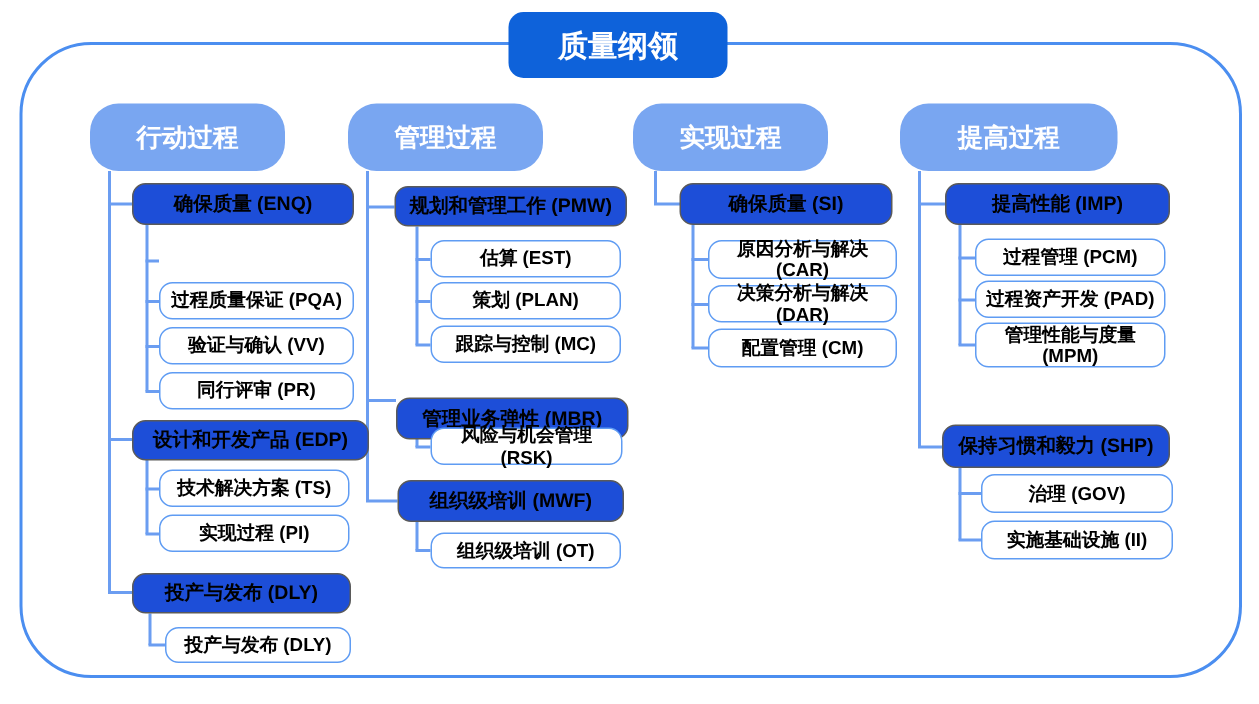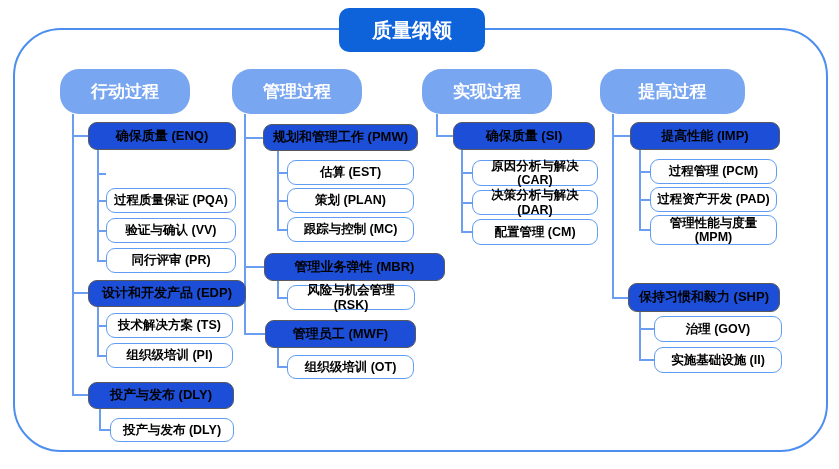--- a/index.html
+++ b/index.html
@@ -55,44 +55,44 @@
   <div class="hl" style="left:97px;top:355px;width:9px"></div>
   <div class="vl" style="left:99px;top:409px;height:21px"></div>
   <div class="hl" style="left:99px;top:429px;width:11px"></div>
 
   <div class="box gray" style="left:88px;top:122px;width:148px;height:28px">确保质量 (ENQ)</div>
   <div class="box white" style="left:106px;top:188px;width:130px;height:25px">过程质量保证 (PQA)</div>
   <div class="box white" style="left:106px;top:218px;width:130px;height:25px">验证与确认 (VV)</div>
   <div class="box white" style="left:106px;top:248px;width:130px;height:25px">同行评审 (PR)</div>
   <div class="box gray" style="left:88px;top:280px;width:158px;height:27px">设计和开发产品 (EDP)</div>
   <div class="box white" style="left:106px;top:313px;width:127px;height:25px">技术解决方案 (TS)</div>
-  <div class="box white" style="left:106px;top:343px;width:127px;height:25px">组织级培训 (PI)</div>
+  <div class="box white" style="left:106px;top:343px;width:127px;height:25px">实现过程 (PI)</div>
   <div class="box gray" style="left:88px;top:382px;width:146px;height:27px">投产与发布 (DLY)</div>
   <div class="box white" style="left:110px;top:418px;width:124px;height:24px">投产与发布 (DLY)</div>
 
   <div class="vl" style="left:244px;top:114px;height:220px"></div>
   <div class="hl" style="left:244px;top:137px;width:19px"></div>
   <div class="hl" style="left:244px;top:266px;width:20px"></div>
   <div class="hl" style="left:244px;top:333px;width:21px"></div>
   <div class="vl" style="left:277px;top:151px;height:79px"></div>
   <div class="hl" style="left:277px;top:172px;width:10px"></div>
   <div class="hl" style="left:277px;top:200px;width:10px"></div>
   <div class="hl" style="left:277px;top:229px;width:10px"></div>
   <div class="vl" style="left:277px;top:281px;height:17px"></div>
   <div class="hl" style="left:277px;top:297px;width:10px"></div>
   <div class="vl" style="left:277px;top:348px;height:19px"></div>
   <div class="hl" style="left:277px;top:366px;width:10px"></div>
 
   <div class="box gray" style="left:263px;top:124px;width:155px;height:27px">规划和管理工作 (PMW)</div>
   <div class="box white" style="left:287px;top:160px;width:127px;height:25px">估算 (EST)</div>
   <div class="box white" style="left:287px;top:217px;width:127px;height:25px">跟踪与控制 (MC)</div>
   <div class="box white" style="left:287px;top:188px;width:127px;height:25px">策划 (PLAN)</div>
-  <div class="box gray" style="left:264px;top:253px;width:181px;height:28px">管理业务弹性 (MBR)</div>
+  <div class="box gray" style="left:264px;top:265px;width:155px;height:28px">管理业务弹性 (MBR)</div>
   <div class="box white" style="left:287px;top:285px;width:128px;height:25px">风险与机会管理 (RSK)</div>
-  <div class="box gray" style="left:265px;top:320px;width:151px;height:28px">管理员工 (MWF)</div>
+  <div class="box gray" style="left:265px;top:320px;width:151px;height:28px">组织级培训 (MWF)</div>
   <div class="box white" style="left:287px;top:355px;width:127px;height:24px">组织级培训 (OT)</div>
 
   <div class="vl" style="left:436px;top:114px;height:22px"></div>
   <div class="hl" style="left:436px;top:135px;width:18px"></div>
   <div class="vl" style="left:461px;top:150px;height:82px"></div>
   <div class="hl" style="left:461px;top:172px;width:11px"></div>
   <div class="hl" style="left:461px;top:202px;width:11px"></div>
   <div class="hl" style="left:461px;top:231px;width:11px"></div>
 
   <div class="box gray" style="left:453px;top:122px;width:142px;height:28px">确保质量 (SI)</div>

